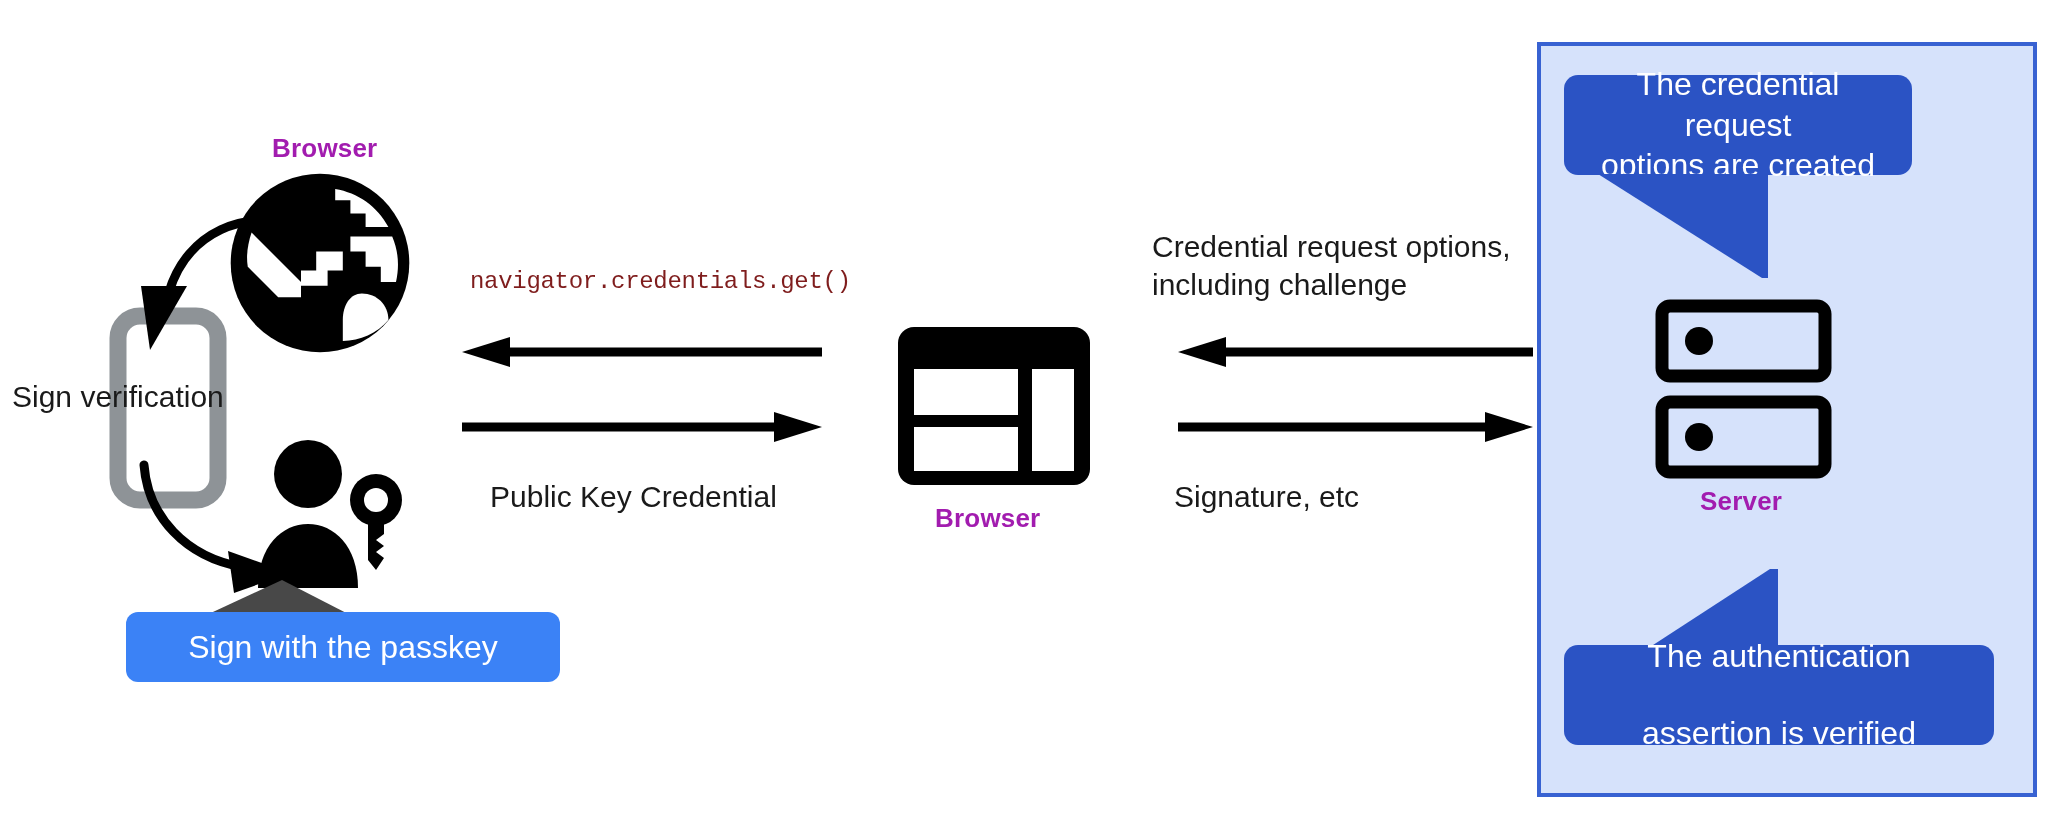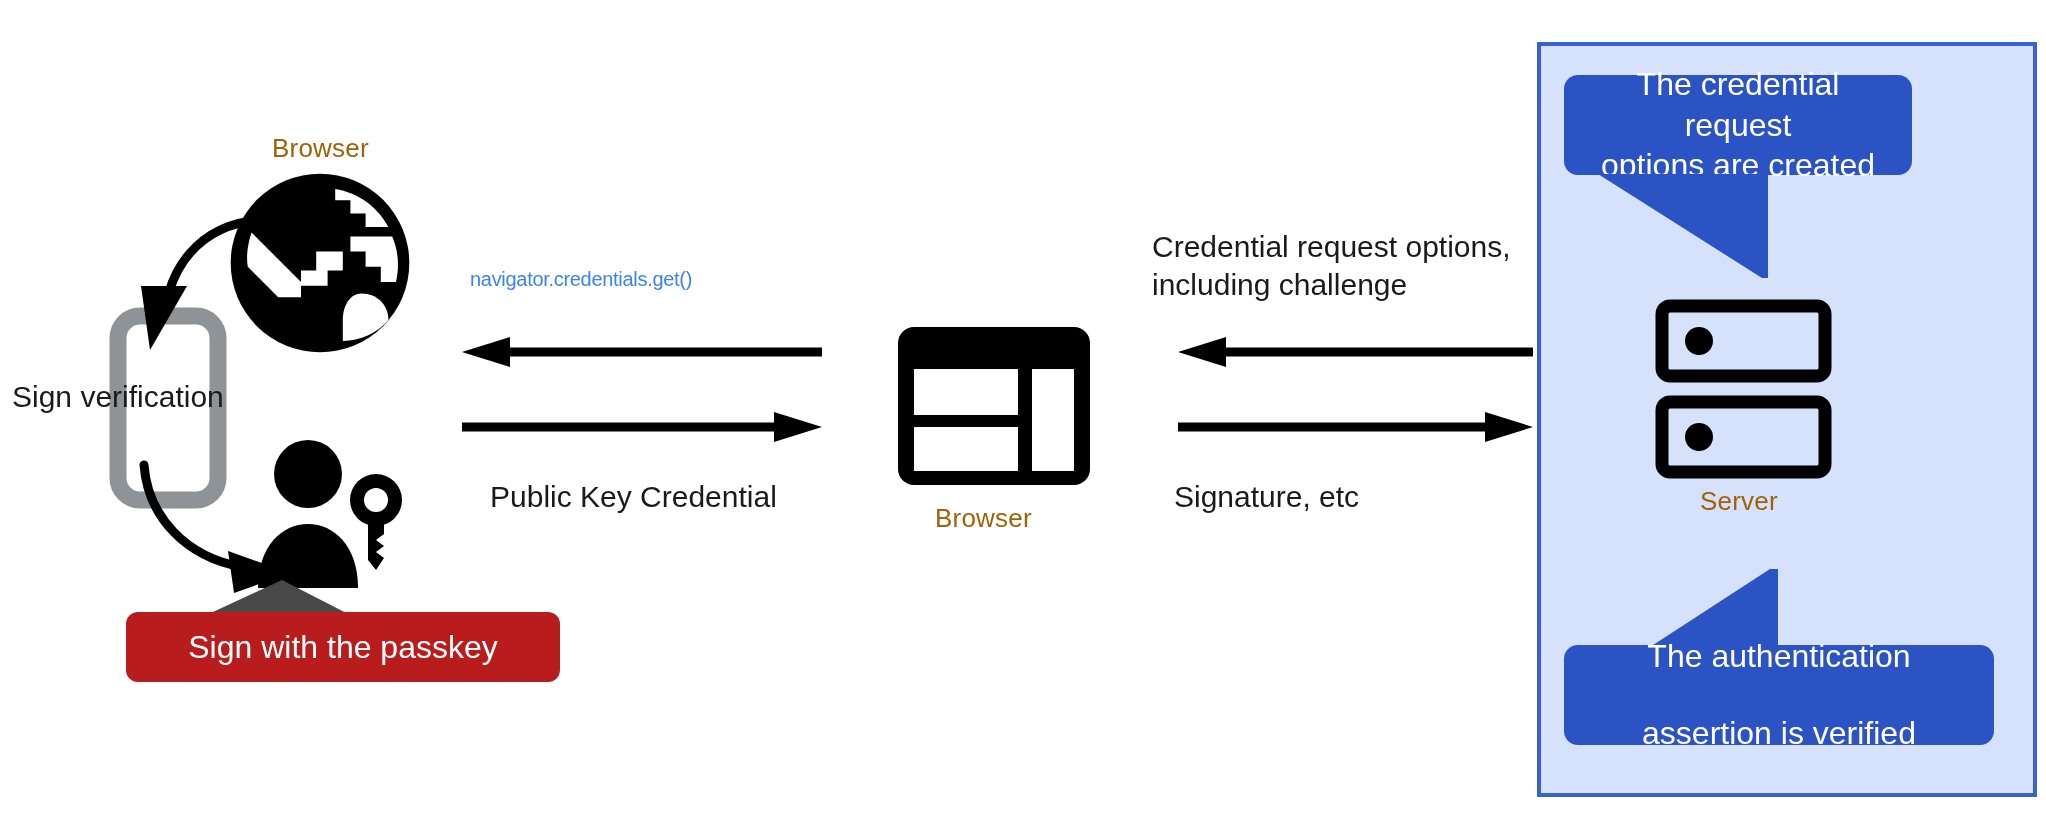--- a/index.html
+++ b/index.html
@@ -18,37 +18,37 @@
     height: 818px;
     background: #ffffff;
     overflow: hidden;
   }
 
   
   .abs { position: absolute; }
 
   
   .label-bold {
-    font-weight: 400;
+    font-weight: 700;
     font-size: 26px;
-    color: #a16207;
+    color: #a21caf;
     letter-spacing: 0.2px;
     white-space: nowrap;
   }
   .label-plain {
     font-weight: 400;
     font-size: 30px;
     color: #1a1a1a;
     white-space: nowrap;
   }
   .label-mono {
-    font-family: Liberation Sans, sans-serif;
-    font-weight: 400;
-    font-size: 20px;
-    color: #3b82f6;
+    font-family: Liberation Mono, monospace;
+    font-weight: 400;
+    font-size: 24px;
+    color: #7f1d1d;
     white-space: nowrap;
     letter-spacing: -0.3px;
   }
   .label-multiline {
     font-weight: 400;
     font-size: 30px;
     color: #1a1a1a;
     line-height: 1.25;
   }
 
@@ -75,21 +75,21 @@
     padding: 10px 18px;
     line-height: 1.28;
   }
   .callout-blue {
     background: #2b53c4;
     color: #ffffff;
     font-size: 32px;
     font-weight: 400;
   }
   .callout-dark {
-    background: #b91c1c;
+    background: #3b82f6;
     color: #ffffff;
     font-size: 32px;
     font-weight: 400;
     border-radius: 12px;
   }
 
   
   .icon-wrap { position: absolute; }
   svg { display: block; overflow: visible; }
 </style>

